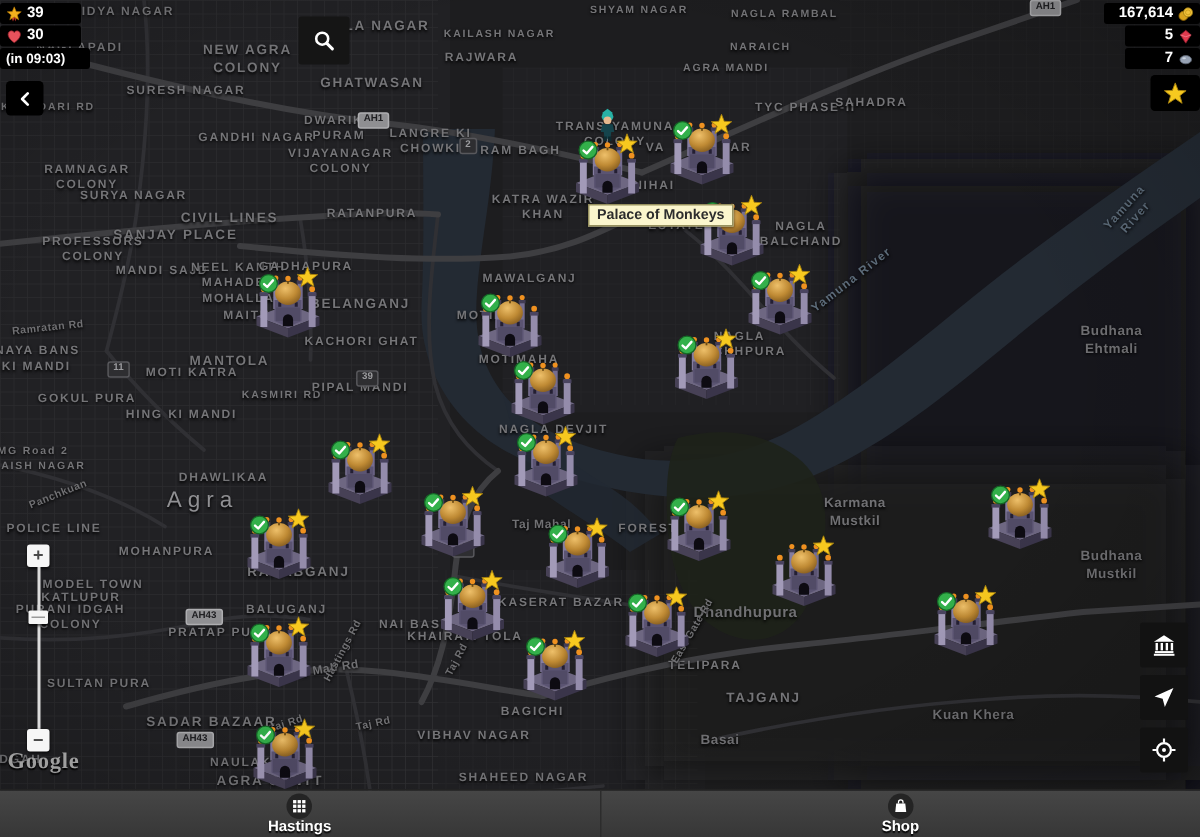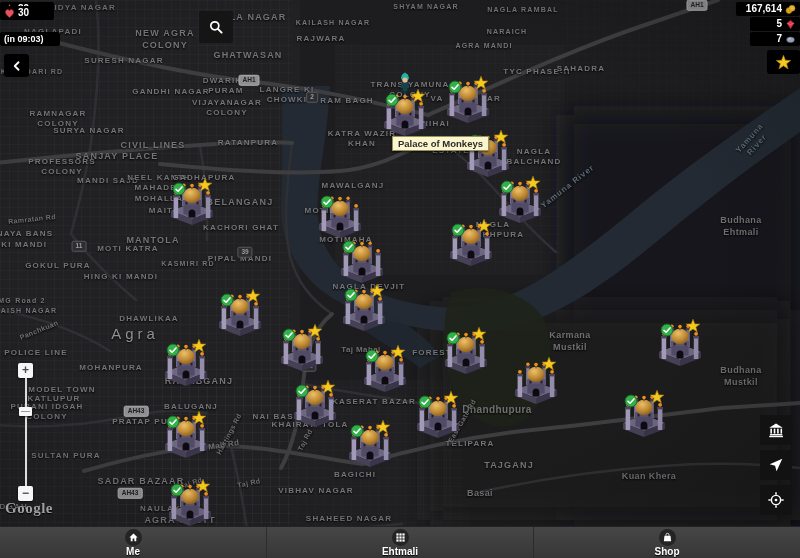--- a/index.html
+++ b/index.html
@@ -28,21 +28,21 @@
   
   #player{position:absolute;left:398px;top:72px;width:14px;height:22px;}
   #tooltip{position:absolute;left:392px;top:136px;background:#fbf6cd;border:1px solid #97915f;
            color:#2d2d2d;font-size:9.5px;font-weight:bold;padding:1px 5px;white-space:nowrap;
            box-shadow:0 1px 2px rgba(0,0,0,.6);}
   
   .hud-row{position:absolute;display:flex;align-items:center;gap:3px;background:#000;color:#fff;
            font-size:10px;font-weight:bold;padding:1px 4px;border-radius:2px;height:12px;line-height:1;}
   .hud-row svg{width:11px;height:11px;}
   #hud-level{left:0;top:2px;width:46px;}
-  #hud-hearts{left:0;top:6px;width:46px;text-align:center;}
+  #hud-hearts{left:0;top:17px;width:46px;text-align:center;}
   #hud-timer{left:0;top:32px;width:52px;font-size:9px;font-weight:bold;}
   #hud-coins{right:0;top:2px;width:56px;justify-content:flex-end;}
   #hud-redgems{right:0;top:17px;width:42px;justify-content:flex-end;}
   #hud-graygems{right:0;top:32px;width:42px;justify-content:flex-end;}
   #back-btn{position:absolute;left:4px;top:54px;width:25px;height:23px;background:#000;border-radius:3px;
             display:flex;align-items:center;justify-content:center;cursor:pointer;}
   #back-btn svg{width:12px;height:12px;}
   #fav-btn{position:absolute;right:0;top:50px;width:33px;height:24px;background:#000;border-radius:3px;
            display:flex;align-items:center;justify-content:center;cursor:pointer;}
   #fav-btn svg{width:17px;height:17px;}
@@ -712,32 +712,24 @@
         <svg viewBox="0 0 16 16">
           <use href="#icon-crosshair"></use>
         </svg>
       </div>
     </div>
 
   <div id="bottom-nav">
       <div class="nav-item">
         <span class="nav-ico">
           <svg viewBox="0 0 16 16">
-            <use href="#icon-home"></use>
+            <use href="#icon-grid"></use>
           </svg>
         </span>
-        <span class="nav-label">Me</span>
-      </div>
-      <div class="nav-item">
-        <span class="nav-ico">
-          <svg viewBox="0 0 16 16">
-            <use href="#icon-grid"></use>
-          </svg>
-        </span>
-        <span class="nav-label">Ehtmali</span>
+        <span class="nav-label">Hastings</span>
       </div>
       <div class="nav-item">
         <span class="nav-ico">
           <svg viewBox="0 0 16 16">
             <use href="#icon-bag"></use>
           </svg>
         </span>
         <span class="nav-label">Shop</span>
       </div>
     </div>

